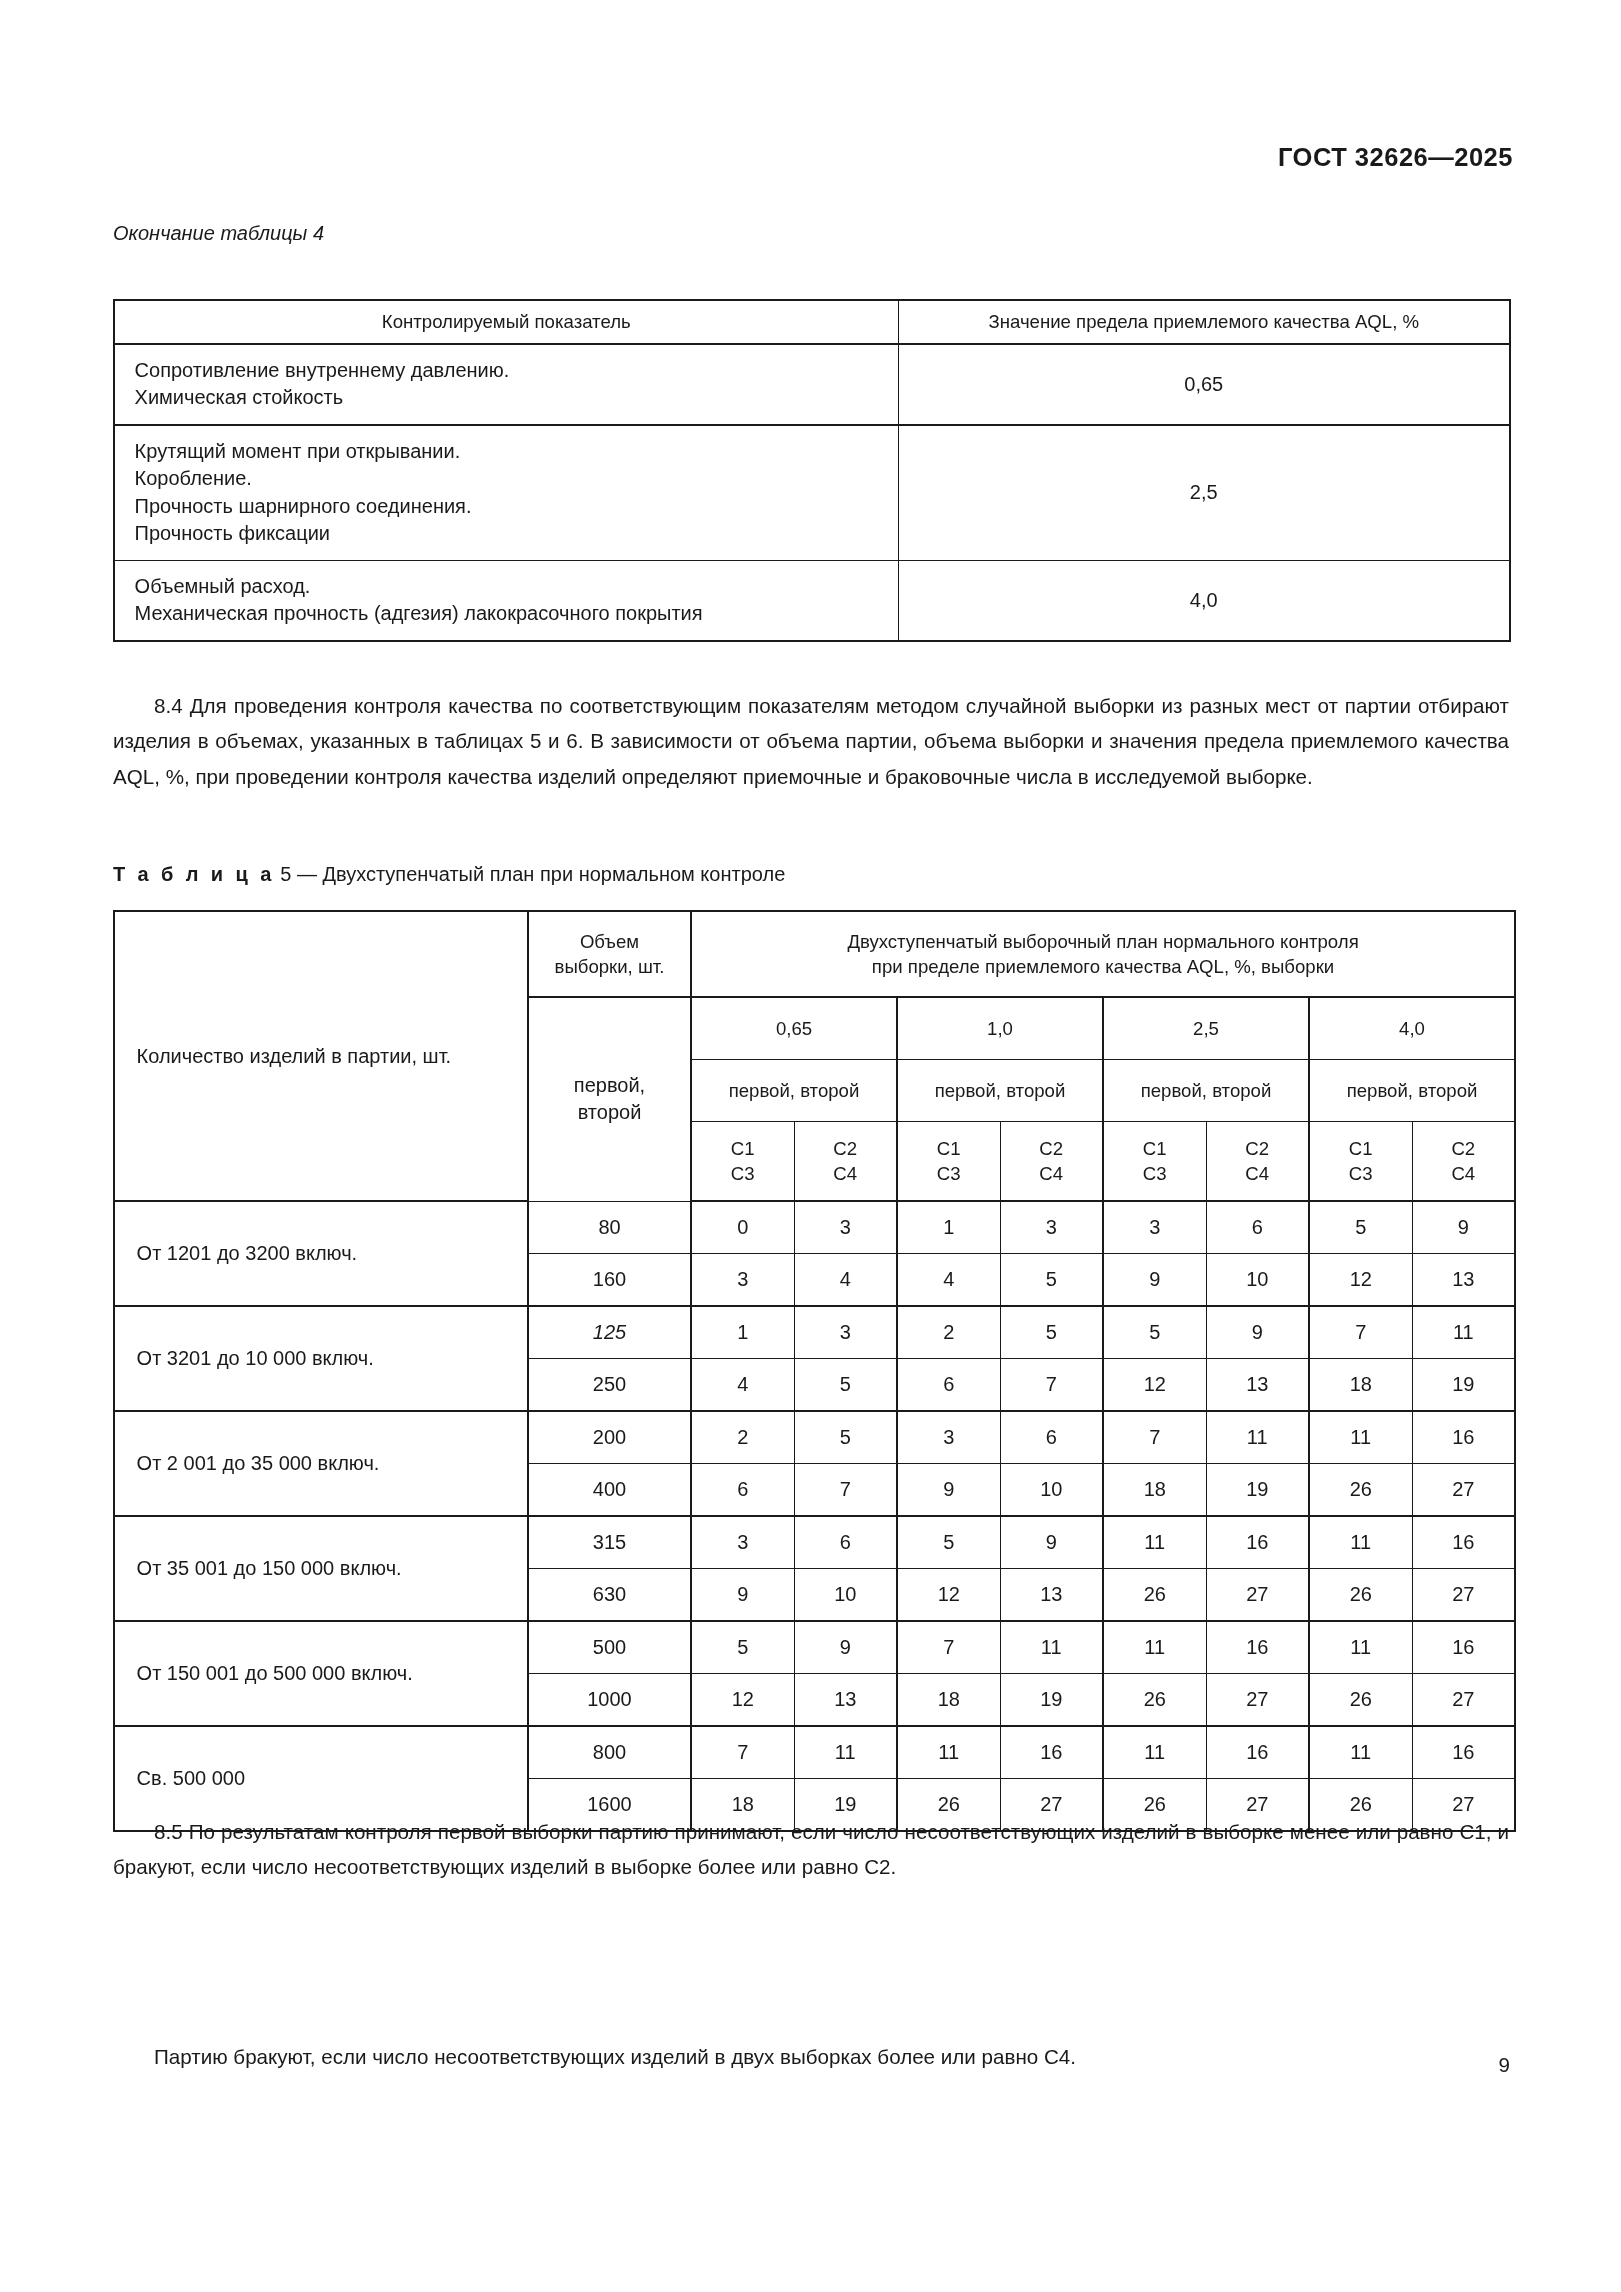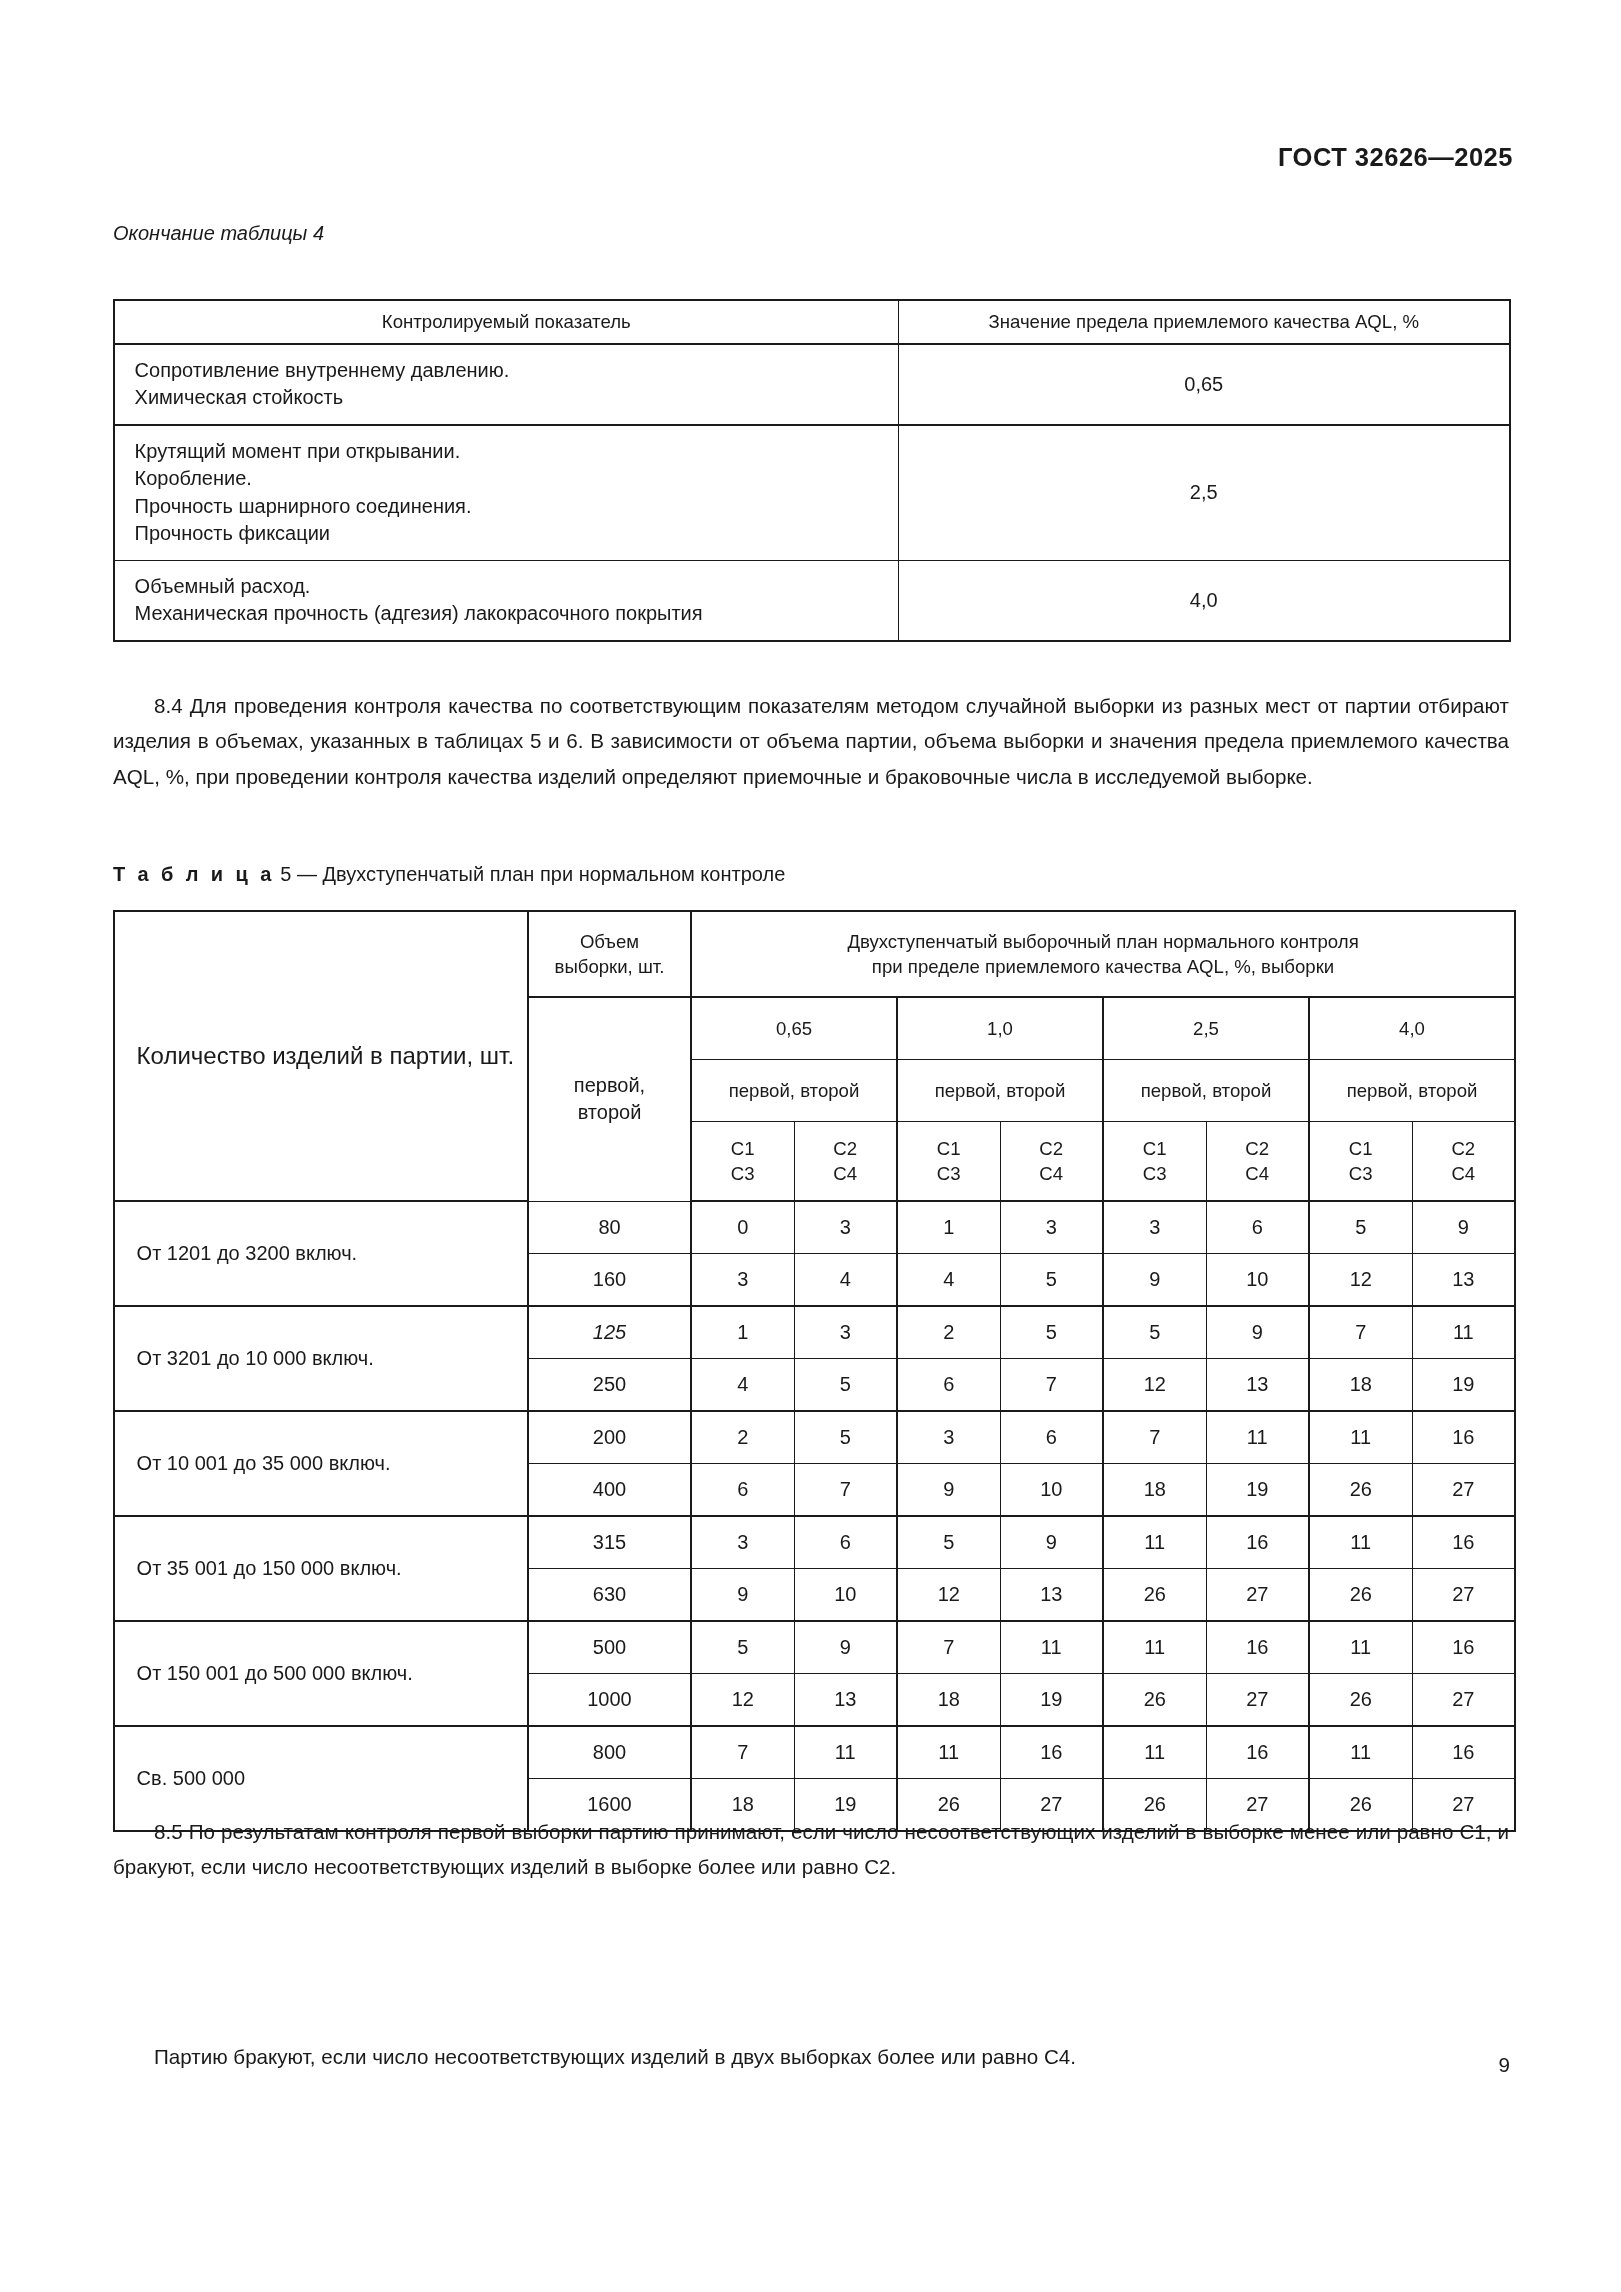--- a/index.html
+++ b/index.html
@@ -191,21 +191,21 @@
       <col style="width:103px">
         <col style="width:103px">
       <col style="width:103px">
         <col style="width:103px">
       <col style="width:103px">
         <col style="width:103px">
     </colgroup>
     <tbody>
 
       <tr>
-        <td rowspan="4" class="outer-top outer-left thickb hdr" style="text-align:left;padding-left:21.6px;font-size:24px;">Количество изделий в партии, шт.</td>
+        <td rowspan="4" class="outer-top outer-left thickb hdr" style="text-align:left;padding-left:21.6px;font-size:20px;">Количество изделий в партии, шт.</td>
         <td class="outer-top thickb thickl hdr two-line" style="height:84px;">Объем<br>выборки, шт.</td>
         <td colspan="8" class="outer-top outer-right thickb thickl hdr two-line">Двухступенчатый выборочный план нормального контроля<br>при пределе приемлемого качества AQL, %, выборки</td>
       </tr>
 
       <tr>
         <td rowspan="3" class="thickl hdr two-line" style="font-size:20px;">первой,<br>второй</td>
         <td colspan="2" class="thickl hdr" style="height:61px;">0,65</td>
         <td colspan="2" class="thickl hdr">1,0</td>
         <td colspan="2" class="thickl hdr">2,5</td>
         <td colspan="2" class="thickl outer-right hdr">4,0</td>
@@ -269,21 +269,21 @@
           <td class="num thickl thickb" style="height: 51px;">4</td>
           <td class="num  thickb" style="height: 51px;">5</td>
           <td class="num thickl thickb" style="height: 51px;">6</td>
           <td class="num  thickb" style="height: 51px;">7</td>
           <td class="num thickl thickb" style="height: 51px;">12</td>
           <td class="num  thickb" style="height: 51px;">13</td>
           <td class="num thickl thickb" style="height: 51px;">18</td>
           <td class="num  outer-right thickb" style="height: 51px;">19</td>
         </tr>
         <tr>
-          <td class="rowlabel outer-left thickb" rowspan="2">От 10 001 до 35 000 включ.</td>
+          <td class="rowlabel outer-left thickb" rowspan="2">От 2 001 до 35 000 включ.</td>
           <td class="num thickl" style="height: 51px;">200</td>
           <td class="num thickl" style="height: 51px;">2</td>
           <td class="num " style="height: 51px;">5</td>
           <td class="num thickl" style="height: 51px;">3</td>
           <td class="num " style="height: 51px;">6</td>
           <td class="num thickl" style="height: 51px;">7</td>
           <td class="num " style="height: 51px;">11</td>
           <td class="num thickl" style="height: 51px;">11</td>
           <td class="num  outer-right" style="height: 51px;">16</td>
         </tr>

